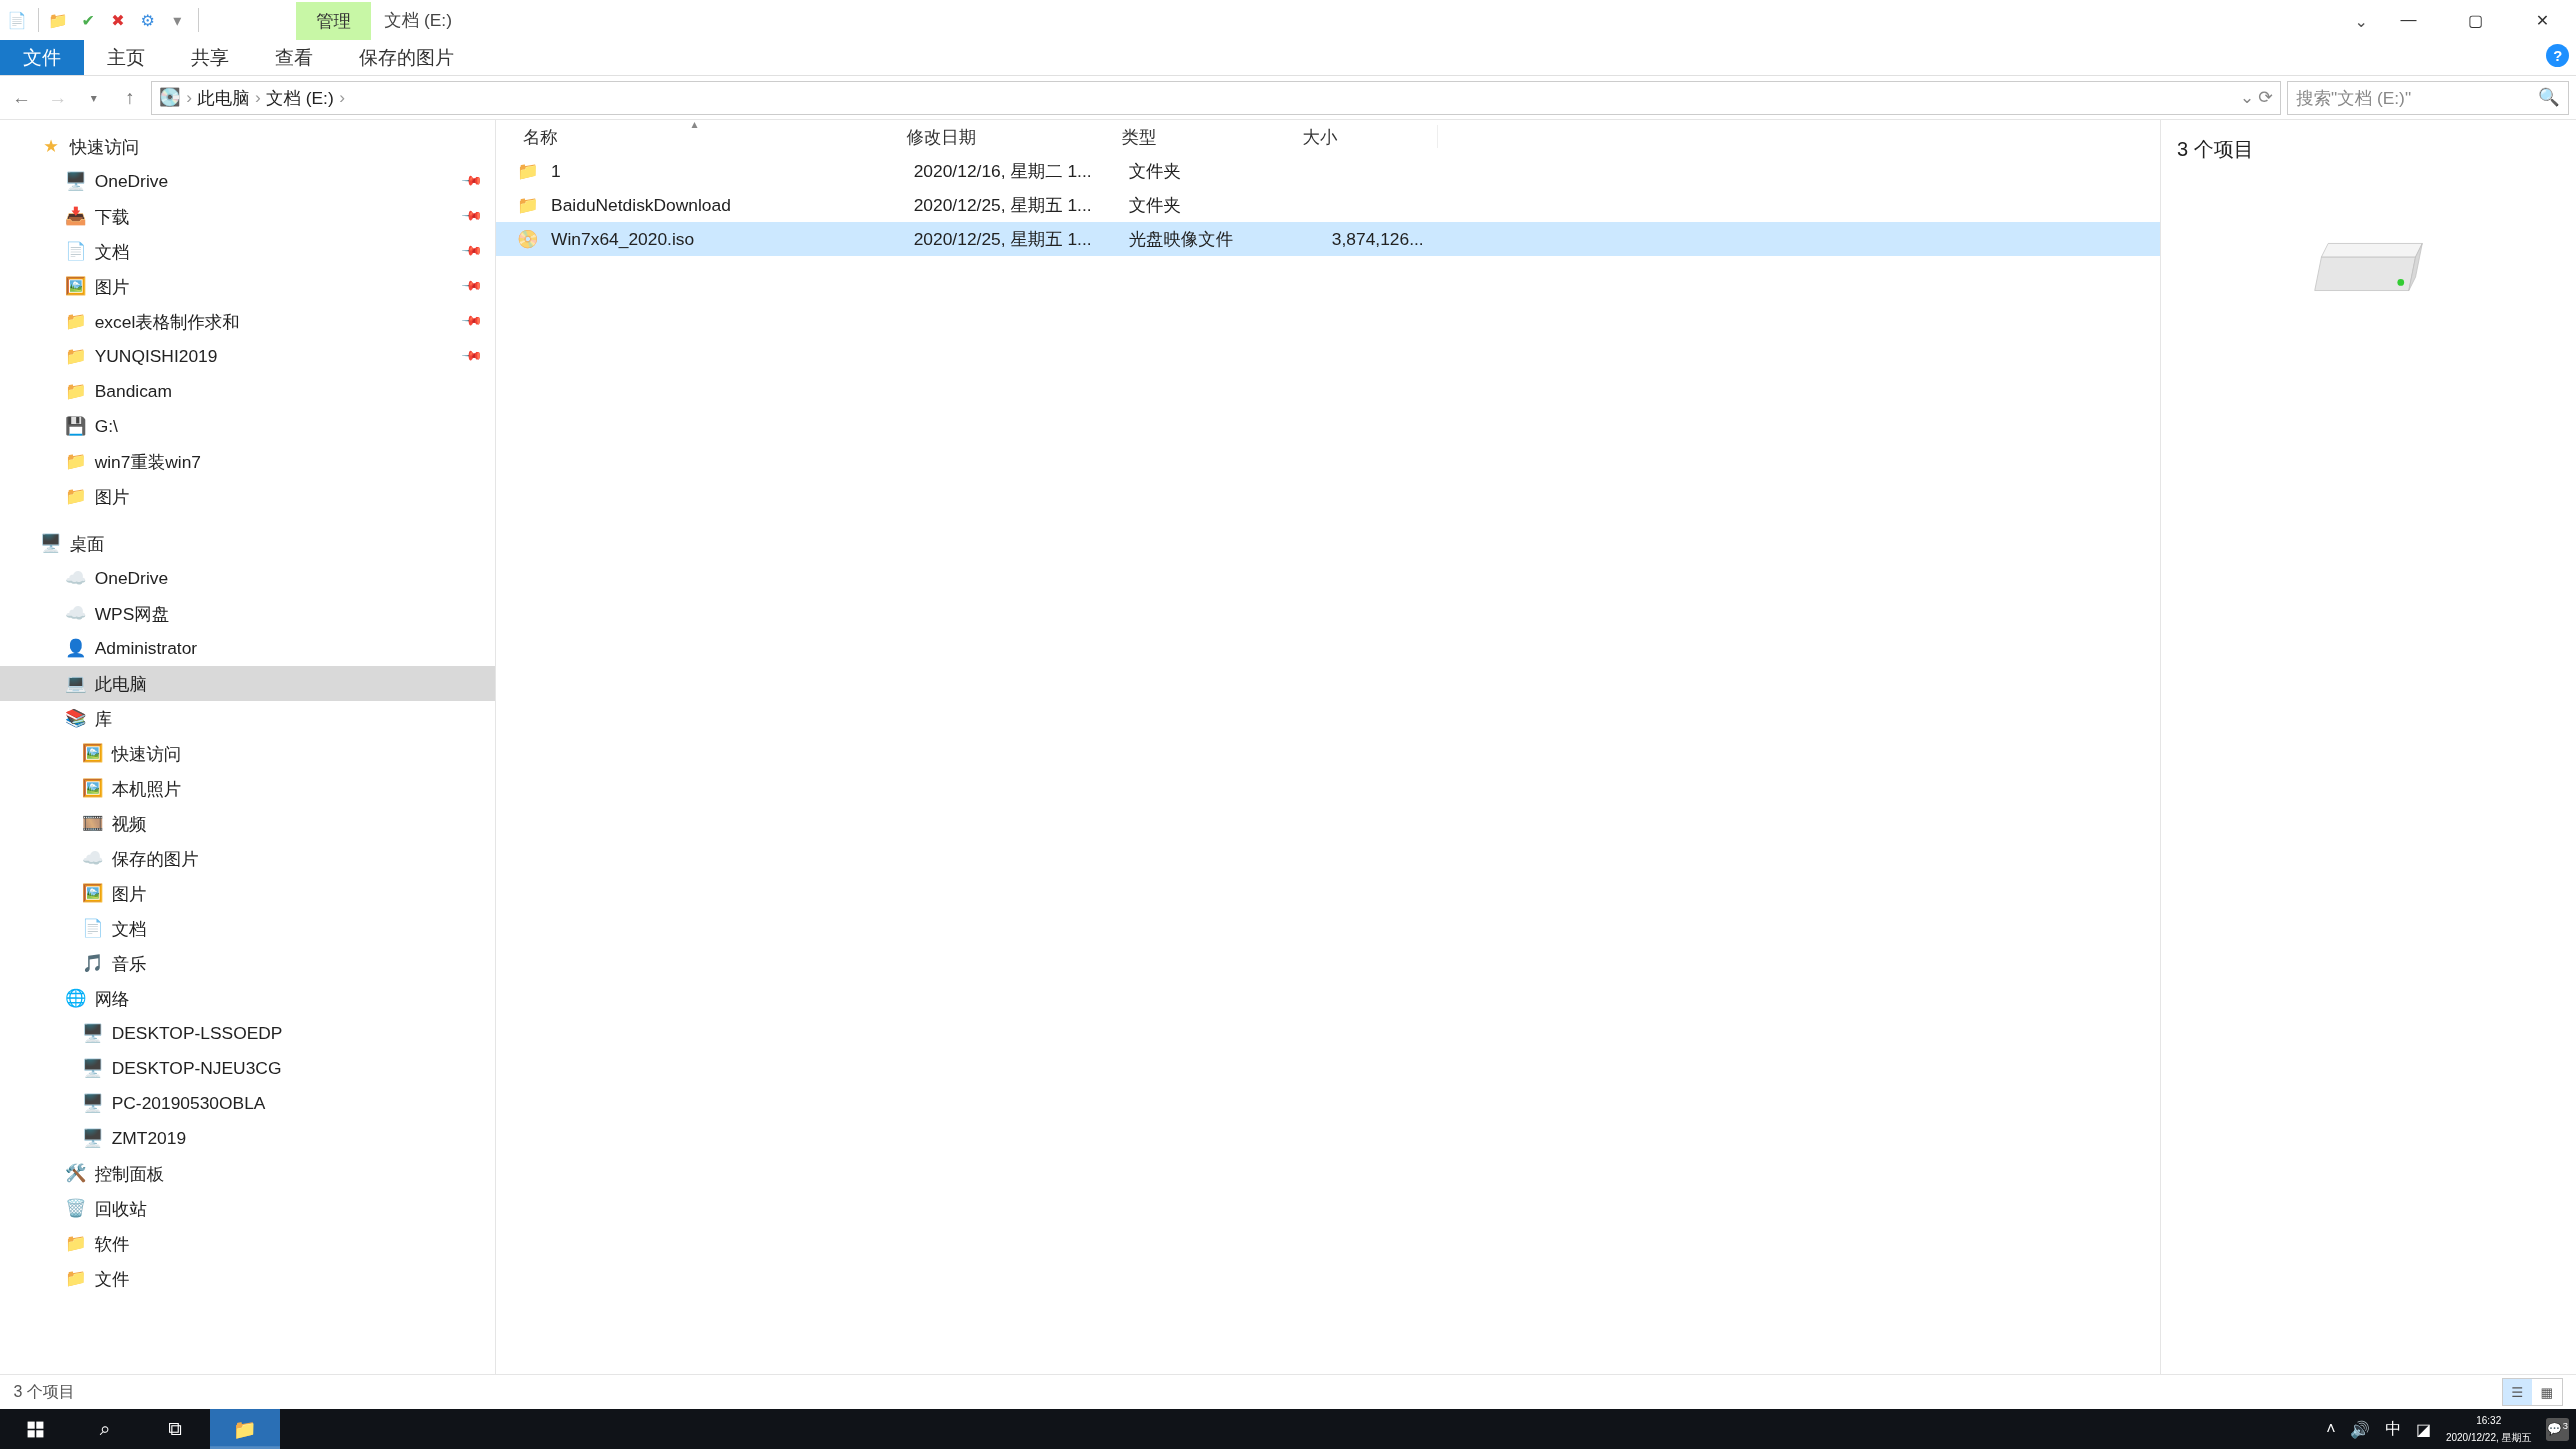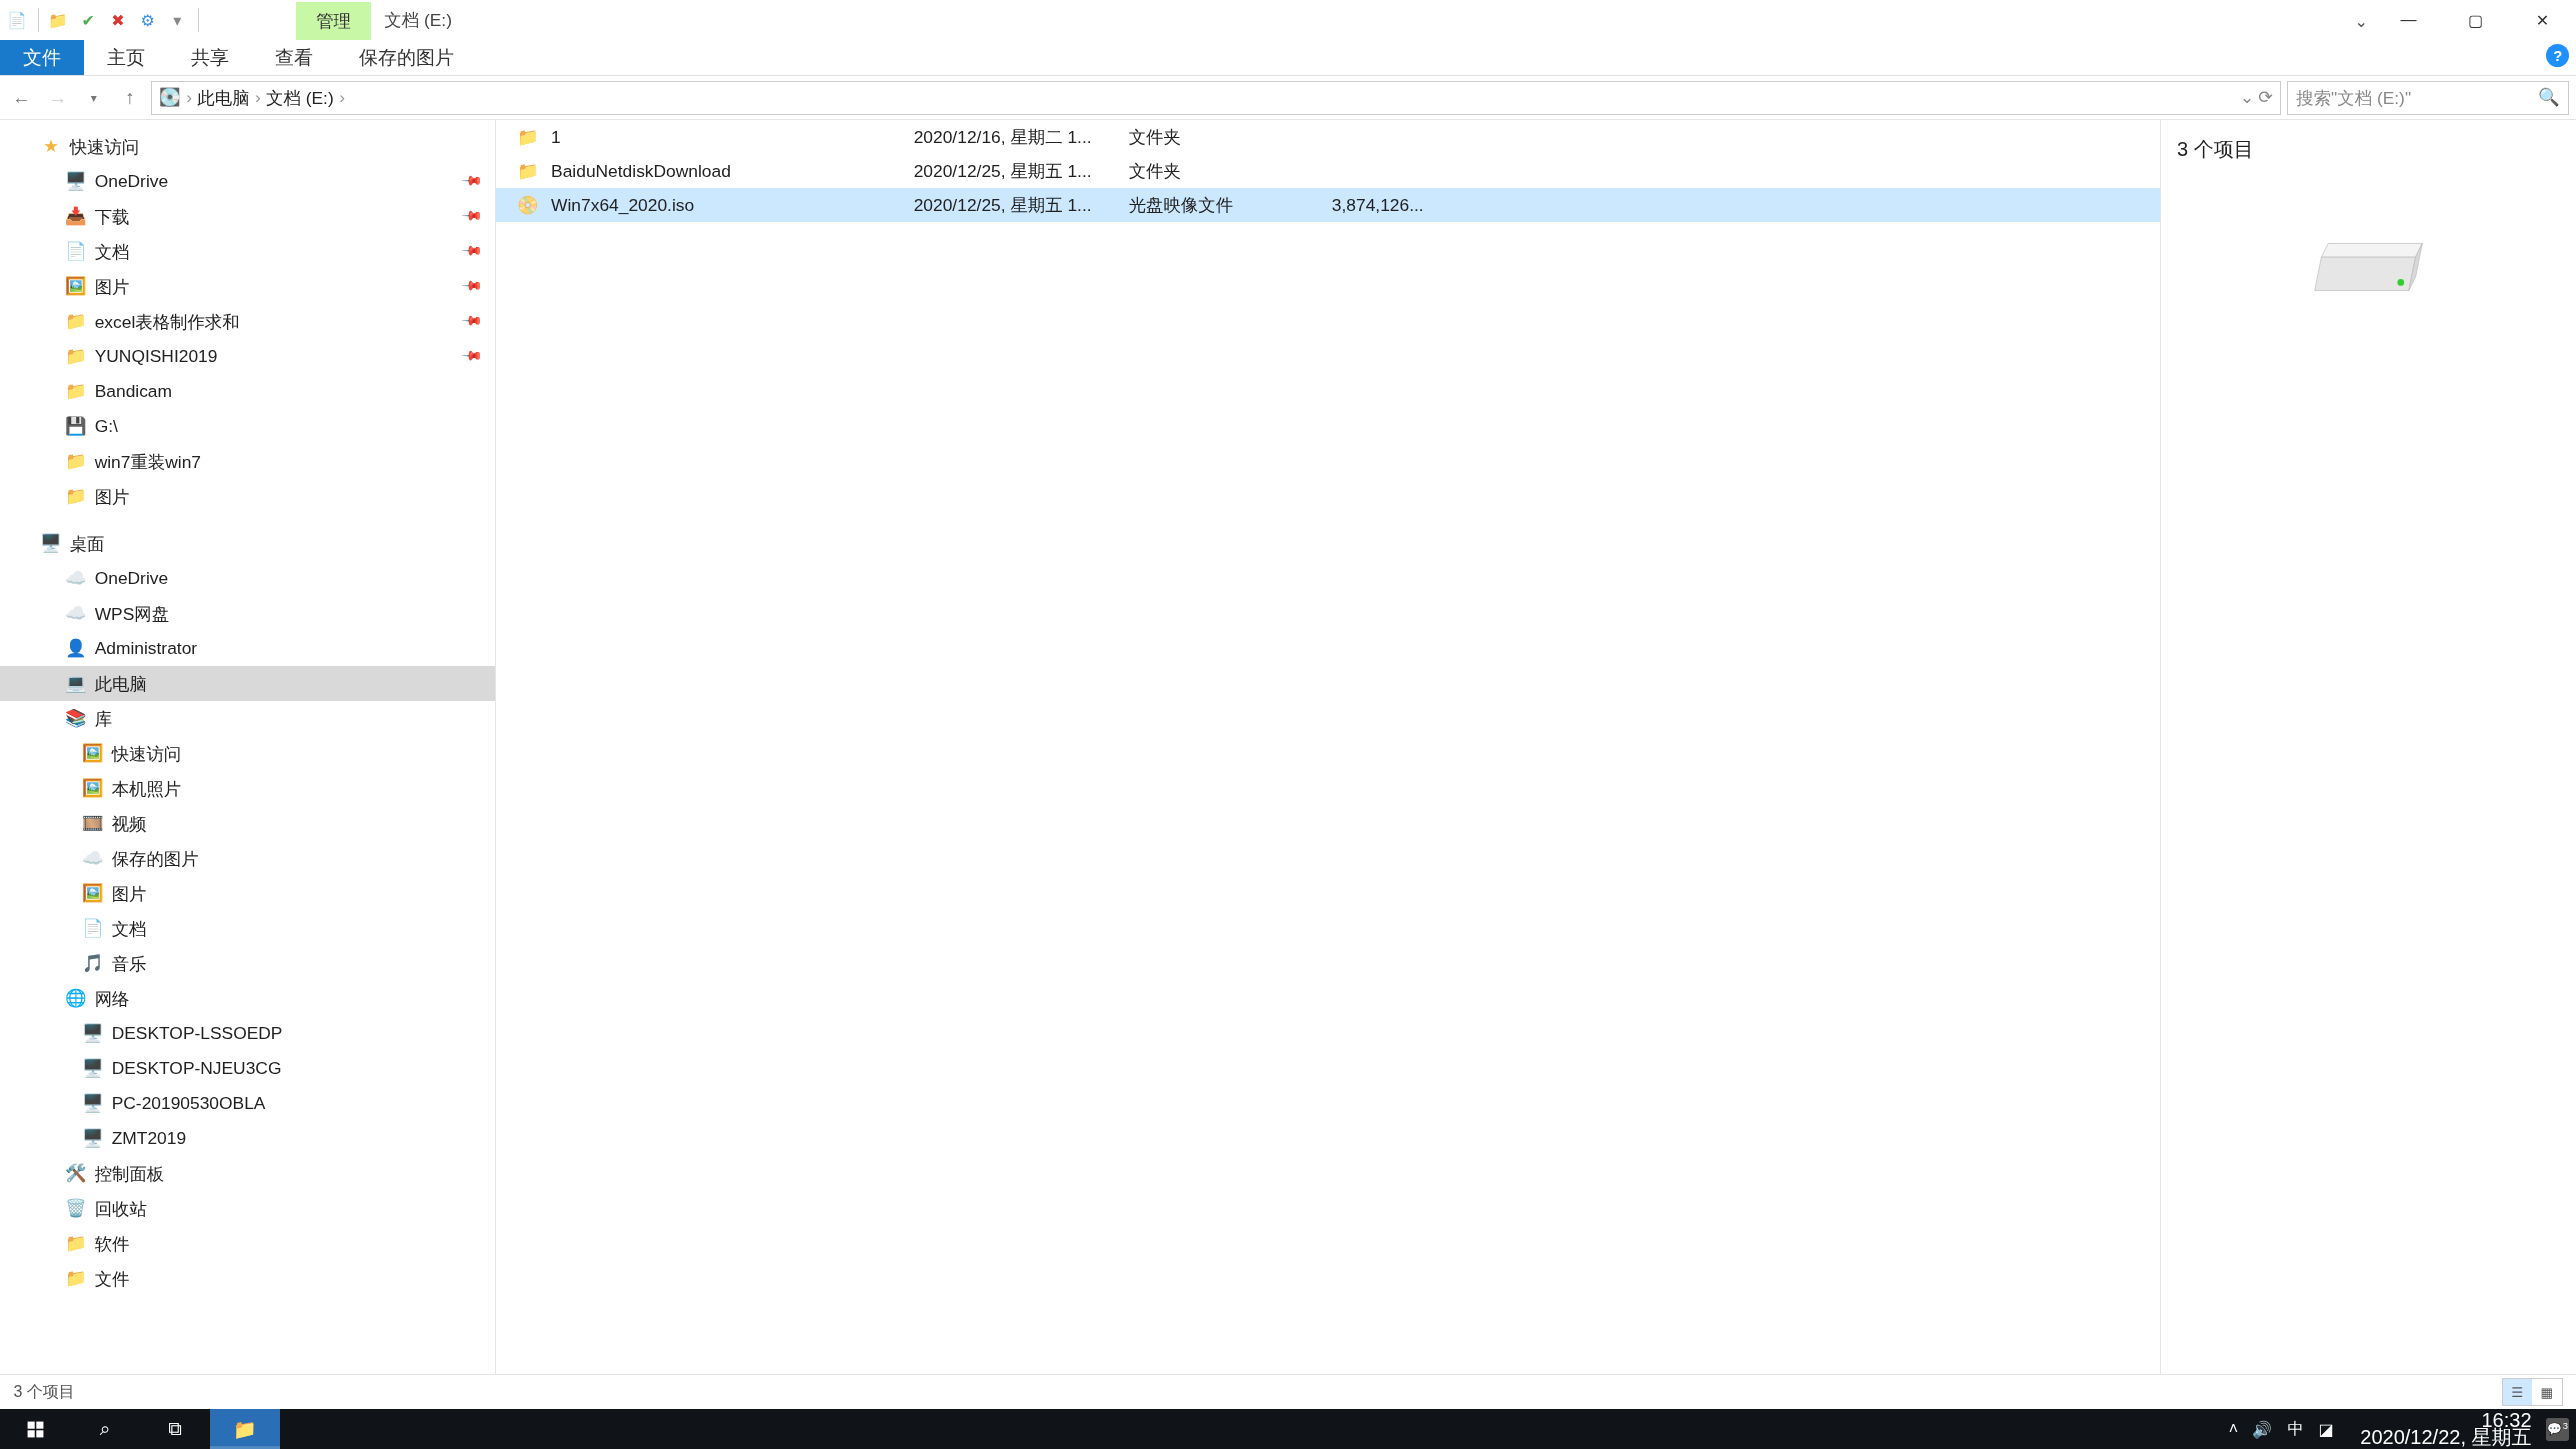--- a/index.html
+++ b/index.html
@@ -70,21 +70,21 @@
 .statusbar .vt { width:29.5px; height:25.5px; display:flex; align-items:center; justify-content:center; font-size:13.4px;}
 .statusbar .vt.active{ background:#cfe8ff;}
 
 
 .taskbar { height: 40px; background: #101318; display: flex; align-items: center; color: #fff; position:relative;}
 .tb-btn { width: 70px; height: 40px; display: flex; align-items: center; justify-content: center; font-size: 19px; color: #fff; cursor:default;}
 .tb-btn.active { background: #2a6fb5; box-shadow: inset 0 -2.7px #fff3; }
 .tb-btn.start svg{ width:19px; height:19px;}
 .tray { position:absolute; right: 6.7px; display: flex; align-items: center; gap: 14.8px; }
 .tray-icon { font-size: 16px; color: #fff; }
-.tray-clock { text-align: right; font-size: 20px; line-height: 17.4px; margin-left:12px; }
+.tray-clock { text-align: center; font-size: 10px; line-height: 17.4px; margin-left:0; }
 .tray-badge{ width:23px; height:23px; background:#555; border-radius:2.7px; display:flex; align-items:center; justify-content:center; font-size:12px;}
 
 
 .c-folder{ color:#f5c869;}
 .c-blue{ color:#3b8ee0;}
 .c-green{ color:#4caf50;}
 .c-star{ color:#f3b43a;}
 .c-gray{ color:#888;}
 .c-net{ color:#55b6f0;}
 .c-disk{ color:#888;}
@@ -295,20 +295,30 @@
       <span>软件</span>
     </div>
     <div class="tree-item l2">
       <span class="ticon c-folder">📁</span>
       <span>文件</span>
     </div>
   </div>
 
   <div class="filepane">
     <div class="listview">
+      <div class="col-headers">
+        <div class="col col-name">
+          <span>名称</span>
+            <span class="sort-caret">▴</span>
+        </div>
+        <div class="col col-date">修改日期</div>
+        <div class="col col-type">类型</div>
+        <div class="col col-size">大小</div>
+        <div class="col-end"></div>
+      </div>
       <div id="rows">
           <div class="file-row">
             <span class="ficon">📁</span>
             <span class="col col-name" style="width:368px">1</span>
             <span class="col col-date">2020/12/16, 星期二 1...</span>
             <span class="col col-type">文件夹</span>
             <span class="col col-size"></span>
           </div>
           <div class="file-row">
             <span class="ficon">📁</span>

